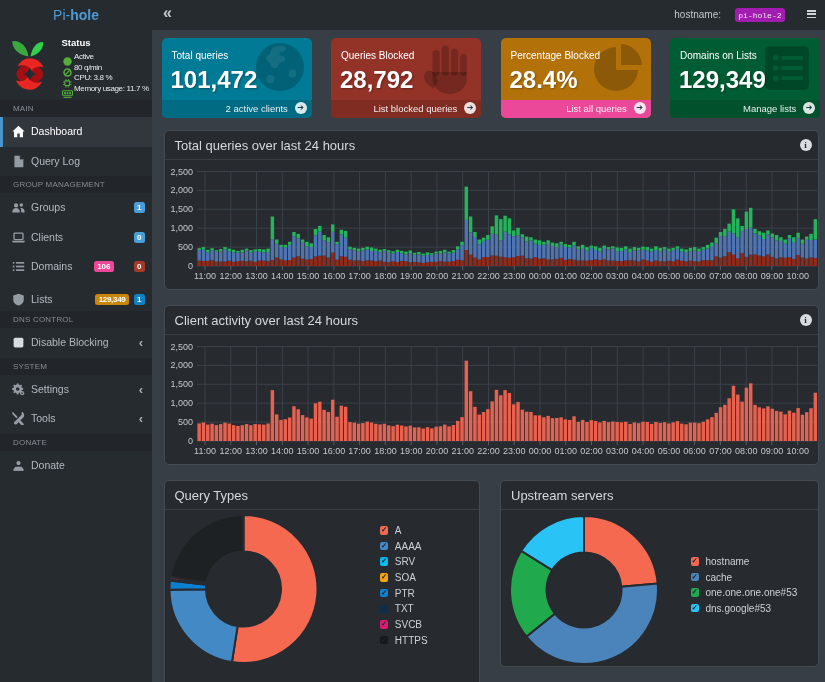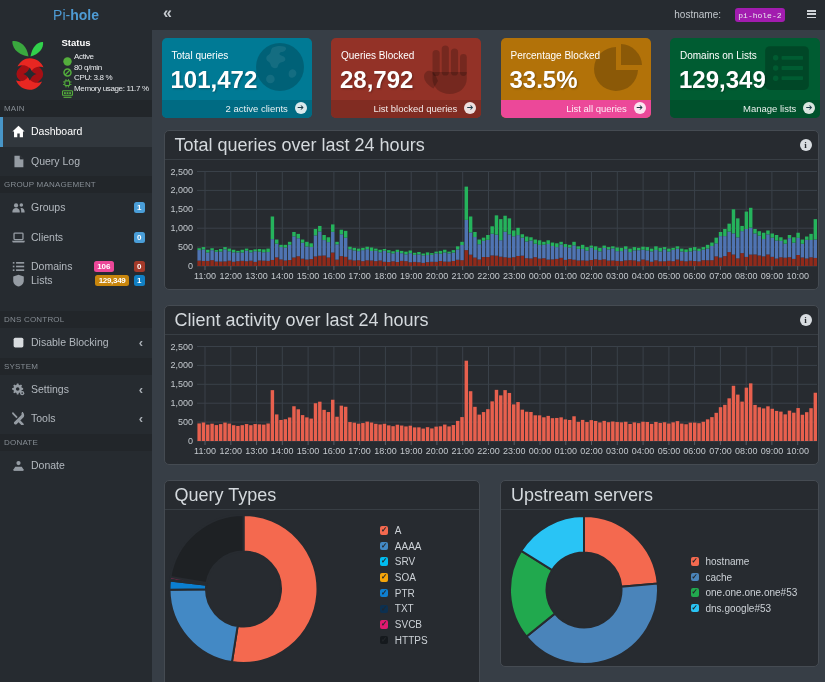--- a/index.html
+++ b/index.html
@@ -1,38 +1,38 @@
 <!DOCTYPE html>
 <html><head><meta charset="utf-8"><style>
 *{margin:0;padding:0;box-sizing:border-box}
 html,body{width:825px;height:682px;overflow:hidden;background:#373e46;font-family:"Liberation Sans",sans-serif}
 .abs{position:absolute}
 #sidebar{position:absolute;left:0;top:0;width:152px;height:682px;background:#262b30}
 #brand{position:absolute;left:0;top:0;width:152px;height:30px;text-align:center;line-height:30px;font-size:14px;color:#4e9bd4}
 #navbar{position:absolute;left:152px;top:0;width:673px;height:30px;background:#262b30}
-.secthdr{position:absolute;left:0;width:152px;height:17px;background:#22262a;color:#868d94;font-size:8px;line-height:17.5px;padding-left:4px;letter-spacing:0.2px}
+.secthdr{position:absolute;left:0;width:152px;height:17px;background:#22262a;color:#868d94;font-size:8px;line-height:17.5px;padding-left:13px;letter-spacing:0.2px}
 .mitem{position:absolute;left:0;width:152px;height:29.5px;color:#b3b9bf;font-size:10.5px;line-height:29.5px}
 .mitem .mico{position:absolute;left:10px;top:8px;width:16px;height:14px;text-align:center}
 .mitem .mico svg{display:block;margin:0 auto}
 .mitem .mtxt{position:absolute;left:31px;top:0}
 .mitem.active{background:#31373d;color:#fff;border-left:3px solid #4896c8}
 .mitem.active .mtxt{left:28px}
 .mitem.active .mico{left:7px}
 .chev{position:absolute;right:9px;top:0;color:#aab0b6;font-size:13px;font-weight:bold}
 .badge{position:absolute;top:9px;height:11px;border-radius:2.5px;font-size:8px;font-weight:bold;color:#fff;line-height:11px;padding:0 3.5px}
 .card{position:absolute;top:38px;width:150px;height:80px;border-radius:5px;color:#fff}
 .card .ttl{position:absolute;left:10px;top:17px;font-size:10px;transform:translateY(-50%);white-space:nowrap;font-weight:400}
 .card .num{position:absolute;left:9px;top:42px;font-size:24px;font-weight:bold;transform:translateY(-50%);text-shadow:1px 1px 2px rgba(0,0,0,0.3)}
 .card .ftr{position:absolute;left:0;bottom:0;width:100%;height:18.5px;border-radius:0 0 5px 5px;font-size:9.5px;line-height:18.5px;text-align:right;padding-right:5px;color:rgba(255,255,255,0.9)}
 .card .wm{position:absolute;right:8px;top:5px}
 .gocirc{display:inline-block;width:12px;height:12px;border-radius:50%;background:rgba(255,255,255,0.85);position:relative;top:2px;margin-left:4px}
 .goarr{position:absolute;left:0;top:0;width:12px;height:12px;font-size:8px;line-height:12px;text-align:center;color:#1a3a47}
 .panel{position:absolute;background:#272b30;border:1px solid #454b52;border-radius:5px}
 .phdr{position:absolute;left:0;top:0;width:100%;height:29px;border-bottom:1px solid #383e44}
-.phdr .pt{position:absolute;left:10px;top:14.5px;transform:translateY(-50%);font-size:18px;color:#d4d9dd}
+.phdr .pt{position:absolute;left:10px;top:14.5px;transform:translateY(-50%);font-size:13px;color:#d4d9dd}
 .pinfo{position:absolute;right:6px;top:8px;width:12px;height:12px;border-radius:50%;background:#d9dde1;color:#272b30;font-size:9px;font-weight:bold;text-align:center;line-height:12px;font-family:"Liberation Serif",serif}
 .lgrow{position:absolute;height:12px;line-height:12px;font-size:10px;color:#ccd1d6;white-space:nowrap}
 .lgbox{display:inline-block;width:8.5px;height:8.5px;border-radius:2px;color:#23272b;font-size:7.5px;font-weight:bold;line-height:8.5px;text-align:center;vertical-align:middle;margin-right:6.5px;position:relative;top:-1px}
 .st-ico{position:absolute;left:62px;width:11px;text-align:center}
 .strow{position:absolute;left:74px;font-size:8px;letter-spacing:-0.35px;color:#e8ebee;white-space:nowrap}
 </style></head>
 <body>
 <div id="navbar">
   <div class="abs" style="left:11px;top:4px;font-size:16px;color:#c6cbd0;font-weight:bold">«</div>
   <div class="abs" style="right:104px;top:8.5px;font-size:10px;color:#c2c7cc">hostname:</div>
@@ -137,21 +137,21 @@
             <rect x="5" y="2.5" width="10" height="2"></rect>
             <rect x="5" y="7" width="10" height="2"></rect>
             <rect x="5" y="11.5" width="10" height="2"></rect>
           </g>
         </svg>
       </span>
       <span class="mtxt">Domains</span>
       <span class="badge" style="right:7px;background:#a33a2a">0</span>
       <span class="badge" style="right:38px;background:#ec4899">106</span>
     </div>
-  <div class="mitem" style="top:266px">
+  <div class="mitem" style="top:285px">
       <span class="mico">
         <svg width="13" height="13" viewBox="0 0 16 16">
           <path fill="#959ca3" d="M8 1l6.5 2v5c0 4-3 6.5-6.5 7.5C4.5 14.5 1.5 12 1.5 8V3z"></path>
         </svg>
       </span>
       <span class="mtxt">Lists</span>
       <span class="badge" style="right:7px;background:#1180c4">1</span>
       <span class="badge" style="right:23px;background:#c8860d;letter-spacing:-0.3px">129,349</span>
     </div>
   <div class="secthdr" style="top:311.3px">DNS CONTROL</div>
@@ -230,21 +230,21 @@
   <div class="ttl">Queries Blocked</div>
   <div class="num">28,792</div>
   <div class="ftr" style="background:#812c22">List blocked queries <span class="gocirc"><span class="goarr">➔</span></span></div>
 </div>
 <div class="card" style="left:500.5px;background:#b27209">
   <div class="wm"><svg width="50" height="50" viewBox="0 0 100 100">
         <path fill="rgba(0,0,0,0.22)" d="M46 8 A44 44 0 1 0 90 54 L46 54 Z"></path>
         <path fill="rgba(0,0,0,0.22)" d="M56 2 A44 44 0 0 1 98 44 L56 44 Z"></path>
       </svg></div>
   <div class="ttl">Percentage Blocked</div>
-  <div class="num">33.5%</div>
+  <div class="num">28.4%</div>
   <div class="ftr" style="background:#ec4899">List all queries <span class="gocirc"><span class="goarr">➔</span></span></div>
 </div>
 <div class="card" style="left:670px;background:#005c32">
   <div class="wm"><svg width="50" height="50" viewBox="0 0 512 512">
         <rect x="32" y="32" width="448" height="448" rx="48" fill="rgba(0,0,0,0.22)"></rect>
         <circle cx="140" cy="152" r="28" fill="#005c32"></circle>
         <rect x="200" y="132" width="220" height="40" rx="8" fill="#005c32"></rect>
         <circle cx="140" cy="256" r="28" fill="#005c32"></circle>
         <rect x="200" y="236" width="220" height="40" rx="8" fill="#005c32"></rect>
         <circle cx="140" cy="360" r="28" fill="#005c32"></circle>

